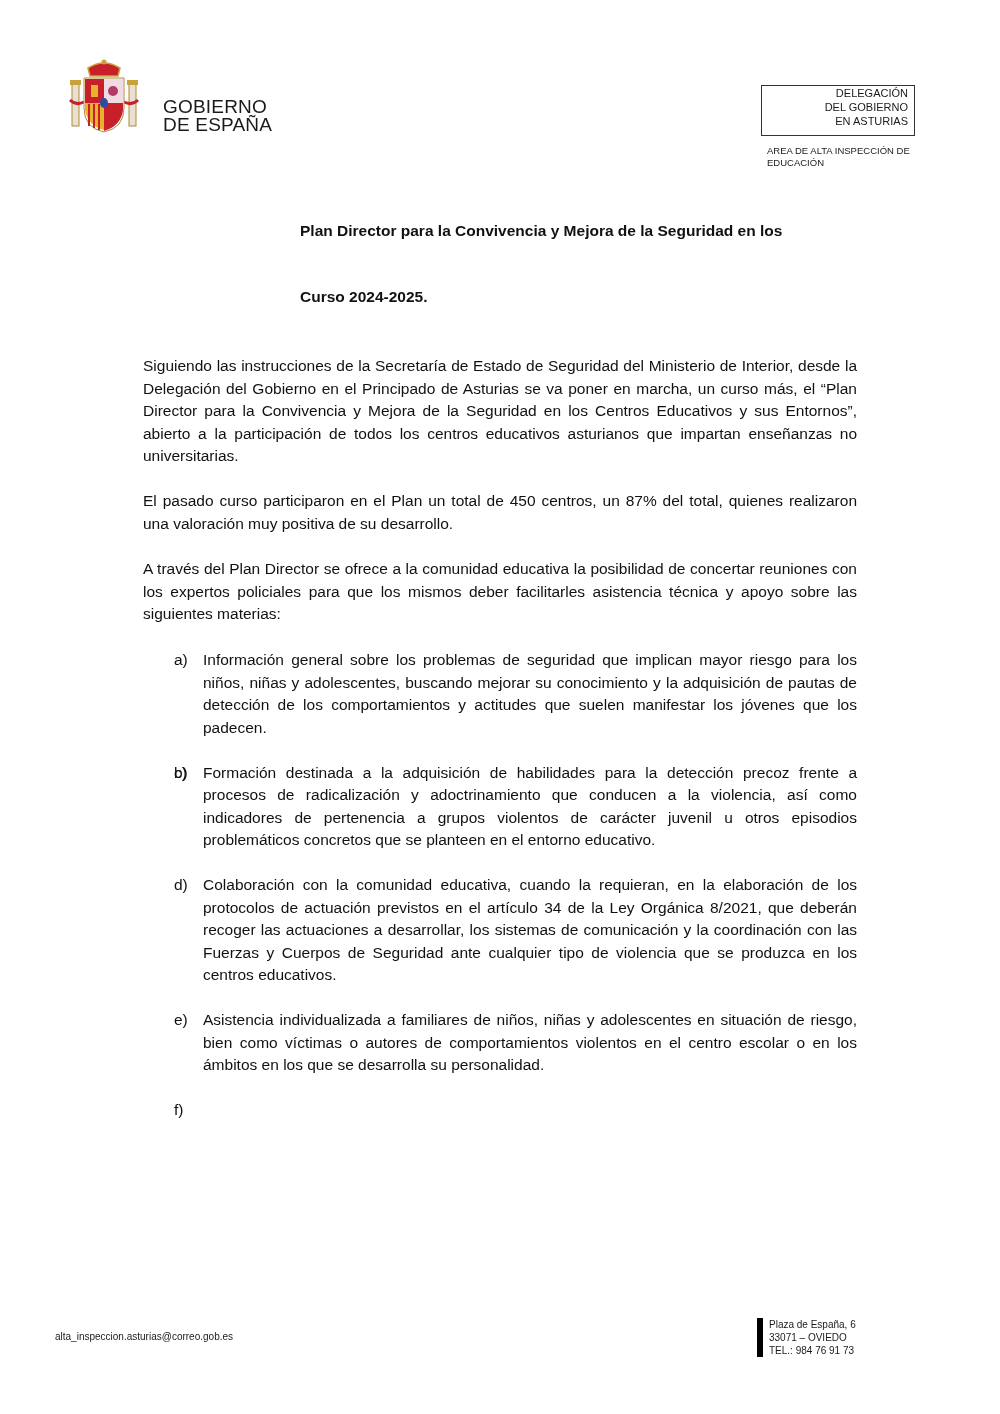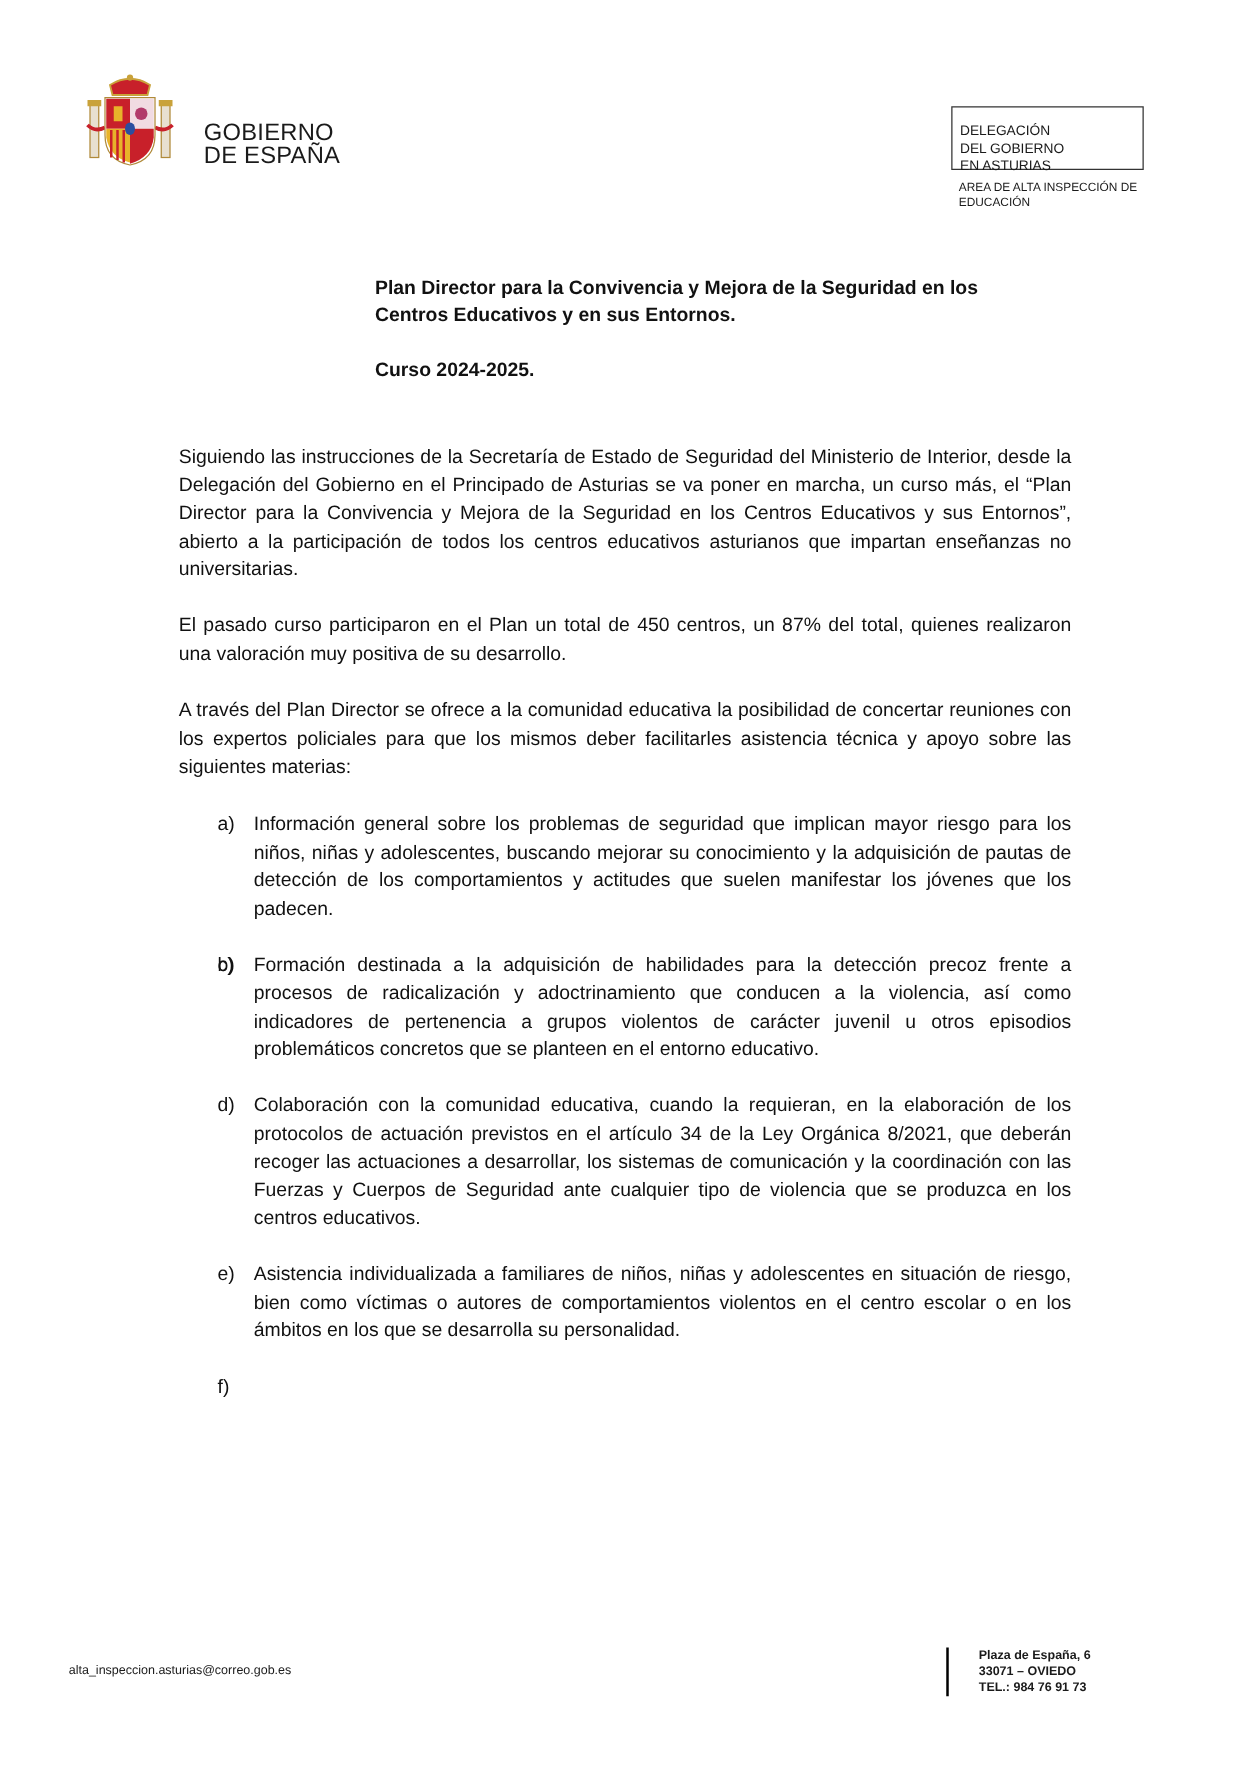--- a/index.html
+++ b/index.html
@@ -1,31 +1,31 @@
 <!DOCTYPE html>
 <html><head>
 <meta charset="utf-8">
 <style>
   html, body { margin: 0; padding: 0; background: #ffffff; }
   body { width: 1000px; height: 1414px; position: relative; overflow: hidden; color: #111111; font-family: "Liberation Sans", sans-serif; }
   .logo { position: absolute; left: 68px; top: 58px; width: 72px; height: 78px; }
   .gov-name { position: absolute; left: 163px; top: 98px; font-size: 19px; line-height: 18px; color: #1a1a1a; letter-spacing: 0.2px; }
-  .deleg-box { position: absolute; left: 761px; top: 85px; width: 154px; height: 51px; border: 1px solid #333; box-sizing: border-box; padding: 12px 6px; font-size: 11px; line-height: 14px; color: #1a1a1a; }
+  .deleg-box { position: absolute; left: 761px; top: 85px; width: 154px; height: 51px; border: 1px solid #333; box-sizing: border-box; padding: 0 6px; font-size: 11px; line-height: 14px; color: #1a1a1a; text-align: right; }
   .area { position: absolute; left: 767px; top: 145px; font-size: 9.5px; line-height: 12px; color: #1a1a1a; }
   .title { position: absolute; left: 300px; top: 220px; width: 557px; text-align: left; font-weight: bold; font-size: 15.5px; line-height: 22px; }
   .curso { position: absolute; left: 300px; top: 286px; width: 557px; text-align: left; font-weight: bold; font-size: 15.5px; line-height: 22px; }
   .body-text { position: absolute; left: 143px; width: 714px; font-size: 15.5px; line-height: 22.5px; text-align: justify; }
   .p1 { top: 355px; }
   .p2 { top: 490px; }
   .p3 { top: 558px; }
   .list { position: absolute; left: 143px; top: 649px; width: 714px; }
   .li { position: relative; padding-left: 60px; font-size: 15.5px; line-height: 22.5px; text-align: justify; margin-bottom: 22.5px; }
   .li .mk { position: absolute; left: 31px; top: 0; }
   .footer-email { position: absolute; left: 55px; top: 1331px; font-size: 10px; color: #1a1a1a; }
-  .footer-addr { position: absolute; left: 757px; top: 1318px; border-left: 2px solid #000000; padding-left: 24px; font-size: 10px; line-height: 13px; color: #1a1a1a; font-weight: bold; }
+  .footer-addr { position: absolute; left: 757px; top: 1318px; border-left: 6px solid #000000; padding-left: 6px; font-size: 10px; line-height: 13px; color: #1a1a1a; }
 </style>
 </head>
 <body>
 
 <div class="logo">
   <svg width="72" height="78" viewBox="0 0 72 78">
     <rect x="4" y="26" width="7" height="42" fill="#e8e0d0" stroke="#b08a3a" stroke-width="1"></rect>
     <rect x="61" y="26" width="7" height="42" fill="#e8e0d0" stroke="#b08a3a" stroke-width="1"></rect>
     <rect x="2" y="22" width="11" height="5" fill="#c9a23a"></rect>
     <rect x="59" y="22" width="11" height="5" fill="#c9a23a"></rect>
@@ -58,21 +58,20 @@
   <div>EN ASTURIAS</div>
 </div>
 
 <div class="area">
   <div>AREA DE ALTA INSPECCIÓN DE</div>
   <div>EDUCACIÓN</div>
 </div>
 
 <div class="title">
   <div>Plan Director para la Convivencia y Mejora de la Seguridad en los</div>
-  <div>Centros Educativos y en sus Entornos.</div>
 </div>
 
 <div class="curso">Curso 2024-2025.</div>
 
 <p class="body-text p1" style="margin:0">Siguiendo las instrucciones de la Secretaría de Estado de Seguridad del Ministerio de Interior, desde la Delegación del Gobierno en el Principado de Asturias se va poner en marcha, un curso más, el “Plan  Director para la Convivencia y Mejora de la Seguridad en los Centros Educativos y sus Entornos”, abierto a la participación de todos los centros educativos asturianos que impartan enseñanzas no universitarias.</p>
 <p class="body-text p2" style="margin:0">El pasado curso participaron en el Plan un total de 450 centros, un 87% del total, quienes realizaron una valoración muy positiva de su desarrollo.</p>
 <p class="body-text p3" style="margin:0">A través del Plan Director se ofrece a la comunidad educativa la posibilidad de concertar reuniones con los expertos policiales para que los mismos deber facilitarles asistencia técnica y apoyo sobre las siguientes materias:</p>
 
 <div class="list">
   <div class="li">

